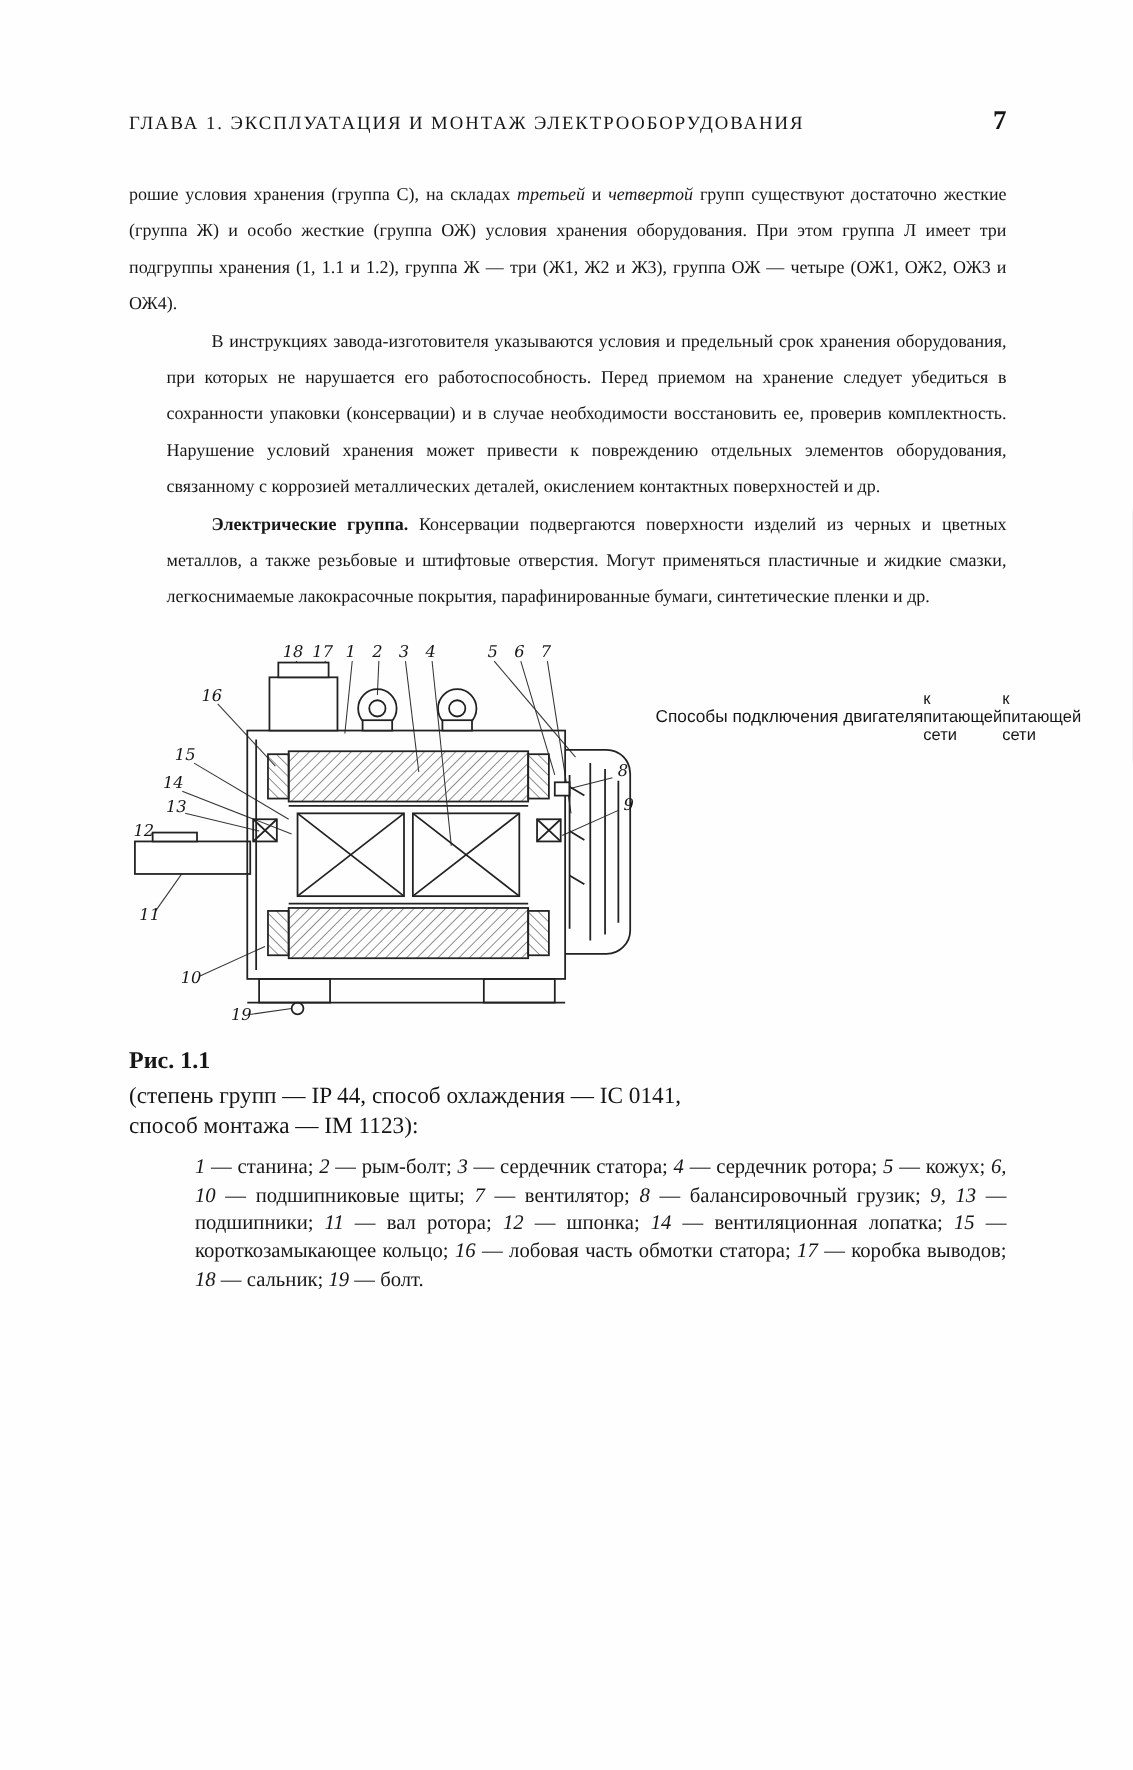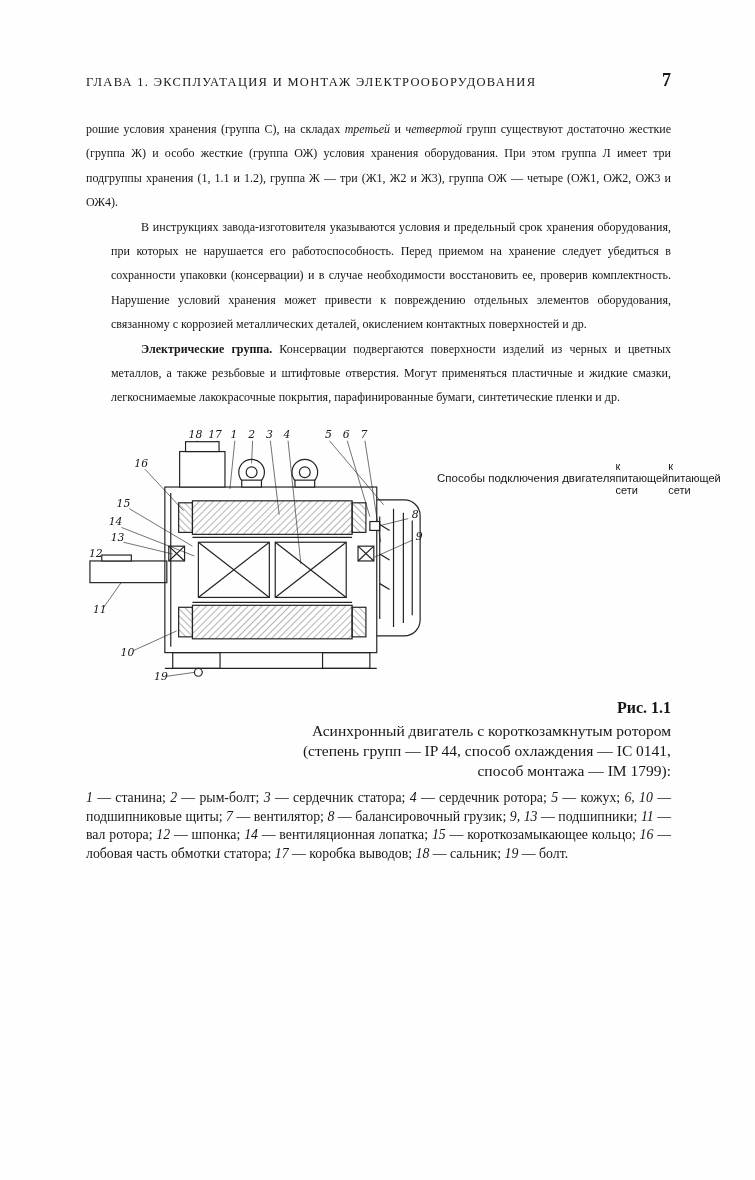--- a/index.html
+++ b/index.html
@@ -15,23 +15,23 @@
   .body-text p{margin:0;font-size:12px;line-height:24.4px;text-align:justify;}
   .body-text p.indent{text-indent:30px;margin-left:25px;}
   .it{font-style:italic}
   .bd{font-weight:bold}
   .figure{margin:14px 0 0 0;}
   .figure-art{display:flex;gap:8px;align-items:flex-start;}
   .wiring{width:234px;display:flex;flex-direction:row;align-items:center;}
   .wiring-title{font-family:"Liberation Sans","DejaVu Sans",sans-serif;font-size:11.5px;margin:2px 0 2px 0;white-space:nowrap;}
   .supply-labels{display:flex;width:100%;font-family:"Liberation Sans","DejaVu Sans",sans-serif;font-size:11px;margin-top:1px;}
   .supply-labels span{width:50%;text-align:left;}
-  figcaption{text-align:right;margin-top:6px;font-size:15.5px;line-height:20px;}
+  figcaption{text-align:left;margin-top:6px;font-size:15.5px;line-height:20px;}
   .fig-num{font-weight:bold;font-size:16px;margin-bottom:3px;}
-  .legend{margin-top:8px;font-size:13.8px;line-height:18.8px;text-align:justify;}
+  .legend{margin-top:8px;font-size:13.8px;line-height:18.8px;text-align:justify;margin-left:44px;}
   svg text{font-family:"DejaVu Serif","Liberation Serif",serif;fill:#161616;}
   .callouts text{font-size:11px;font-style:italic;text-anchor:middle;}
   .clabel{font-size:9px;font-style:italic;text-anchor:middle;}
   .clabel-end{font-size:9px;font-style:italic;text-anchor:end;}
 </style>
 </head>
 <body>
 
 <div class="page">
 
@@ -303,21 +303,20 @@
 
         <div class="supply-labels">
           <span>к питающей сети</span>
           <span>к питающей сети</span>
         </div>
       </div>
     </div>
 
     <figcaption>
       <div class="fig-num">Рис. 1.1</div>
-      <div class="fig-line">Асинхронный двигатель с короткозамкнутым ротором</div>
       <div class="fig-line">(степень групп — IP 44, способ охлаждения — IC 0141,</div>
-      <div class="fig-line">способ монтажа — IM 1799):</div>
+      <div class="fig-line">способ монтажа — IM 1123):</div>
     </figcaption>
 
     <div class="legend" id="legend"><i>1</i> — станина; <i>2</i> — рым-болт; <i>3</i> — сердечник статора; <i>4</i> — сердечник ротора; <i>5</i> — кожух; <i>6, 10</i> — подшипниковые щиты; <i>7</i> — вентилятор; <i>8</i> — балансировочный грузик; <i>9, 13</i> — подшипники; <i>11</i> — вал ротора; <i>12</i> — шпонка; <i>14</i> — вентиляционная лопатка; <i>15</i> — короткозамыкающее кольцо; <i>16</i> — лобовая часть обмотки статора; <i>17</i> — коробка выводов; <i>18</i> — сальник; <i>19</i> — болт.</div>
   </figure>
 
 </div>
 
 </body></html>

